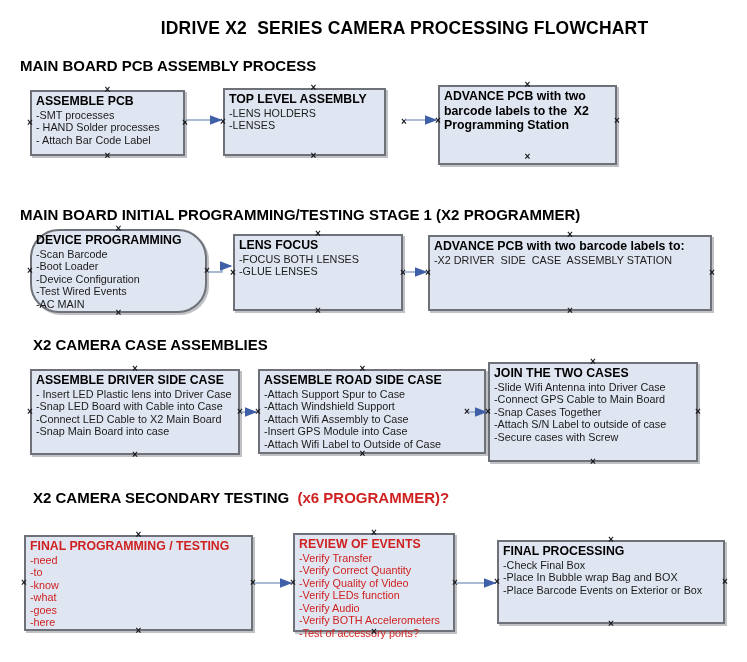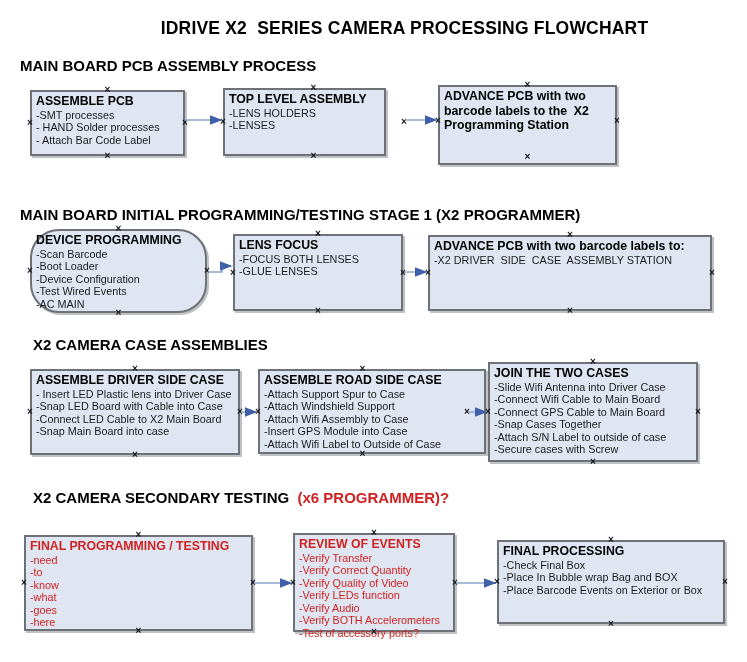--- a/index.html
+++ b/index.html
@@ -103,21 +103,20 @@
       <div class="fbox-item">-Insert GPS Module into Case</div>
       <div class="fbox-item">-Attach Wifi Label to Outside of Case</div>
     </div>
     <span class="conn-marker" style="left: 362.5px; top: 369px; color: rgb(21, 21, 26);">×</span>
     <span class="conn-marker" style="left: 362.5px; top: 454px; color: rgb(21, 21, 26);">×</span>
     <span class="conn-marker" style="left: 258px; top: 411.5px; color: rgb(21, 21, 26);">×</span>
     <span class="conn-marker" style="left: 467px; top: 411.5px; color: rgb(21, 21, 26);">×</span>
     <div class="fbox" style="left: 488px; top: 362px; width: 210px; height: 100px;">
       <div class="fbox-title">JOIN THE TWO CASES</div>
       <div class="fbox-item">-Slide Wifi Antenna into Driver Case</div>
-      <div class="fbox-item">-Connect Wifi Cable to Main Board</div>
       <div class="fbox-item">-Connect GPS Cable to Main Board</div>
       <div class="fbox-item">-Snap Cases Together</div>
       <div class="fbox-item">-Attach S/N Label to outside of case</div>
       <div class="fbox-item">-Secure cases with Screw</div>
     </div>
     <span class="conn-marker" style="left: 593px; top: 362px; color: rgb(21, 21, 26);">×</span>
     <span class="conn-marker" style="left: 593px; top: 462px; color: rgb(21, 21, 26);">×</span>
     <span class="conn-marker" style="left: 488px; top: 412px; color: rgb(21, 21, 26);">×</span>
     <span class="conn-marker" style="left: 698px; top: 412px; color: rgb(21, 21, 26);">×</span>
     <div class="fbox red" style="left: 24px; top: 535px; width: 229px; height: 96px;">

